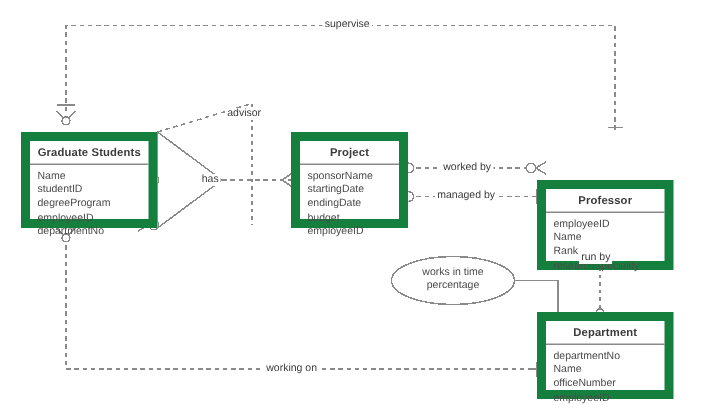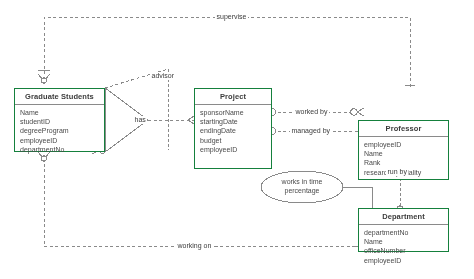--- a/index.html
+++ b/index.html
@@ -18,21 +18,21 @@
     overflow: hidden;
   }
   #diagram-svg {
     position: absolute;
     left: 0;
     top: 0;
   }
   .entity {
     position: absolute;
     box-sizing: border-box;
-    border: 1px solid #15803d;
+    border: 6px solid #15803d;
     background: #ffffff;
   }
   .entity-title {
     font-size: 7.5px;
     font-weight: bold;
     color: #3b3b3b;
     text-align: center;
     padding: 3px 2px 3px 2px;
     border-bottom: 1px solid #8a8a8a;
     line-height: 9px;
@@ -171,42 +171,42 @@
     <div class="entity-title">Graduate Students</div>
     <div class="entity-attrs">
       <div class="entity-attr">Name</div>
       <div class="entity-attr">studentID</div>
       <div class="entity-attr">degreeProgram</div>
       <div class="entity-attr">employeeID</div>
       <div class="entity-attr">departmentNo</div>
     </div>
   </div>
 
-  <div class="entity" style="left:194px; top:88px; width:78px; height:81px;">
+  <div class="entity" style="left:194px; top:88px; width:78px; height:64px;">
     <div class="entity-title">Project</div>
     <div class="entity-attrs">
       <div class="entity-attr">sponsorName</div>
       <div class="entity-attr">startingDate</div>
       <div class="entity-attr">endingDate</div>
       <div class="entity-attr">budget</div>
       <div class="entity-attr">employeeID</div>
     </div>
   </div>
 
   <div class="entity" style="left:358px; top:88px; width:91px; height:60px;margin-top:32px;">
     <div class="entity-title">Professor</div>
     <div class="entity-attrs">
       <div class="entity-attr">employeeID</div>
       <div class="entity-attr">Name</div>
       <div class="entity-attr">Rank</div>
       <div class="entity-attr">researchSpeciality</div>
     </div>
   </div>
 
-  <div class="entity" style="left:358px; top:208px; width:91px; height:44px;">
+  <div class="entity" style="left:358px; top:208px; width:91px; height:58px;">
     <div class="entity-title">Department</div>
     <div class="entity-attrs">
       <div class="entity-attr">departmentNo</div>
       <div class="entity-attr">Name</div>
       <div class="entity-attr">officeNumber</div>
       <div class="entity-attr">employeeID</div>
     </div>
   </div>
 
   <div class="edge-label" style="left:215px; top:13px;">supervise</div>

